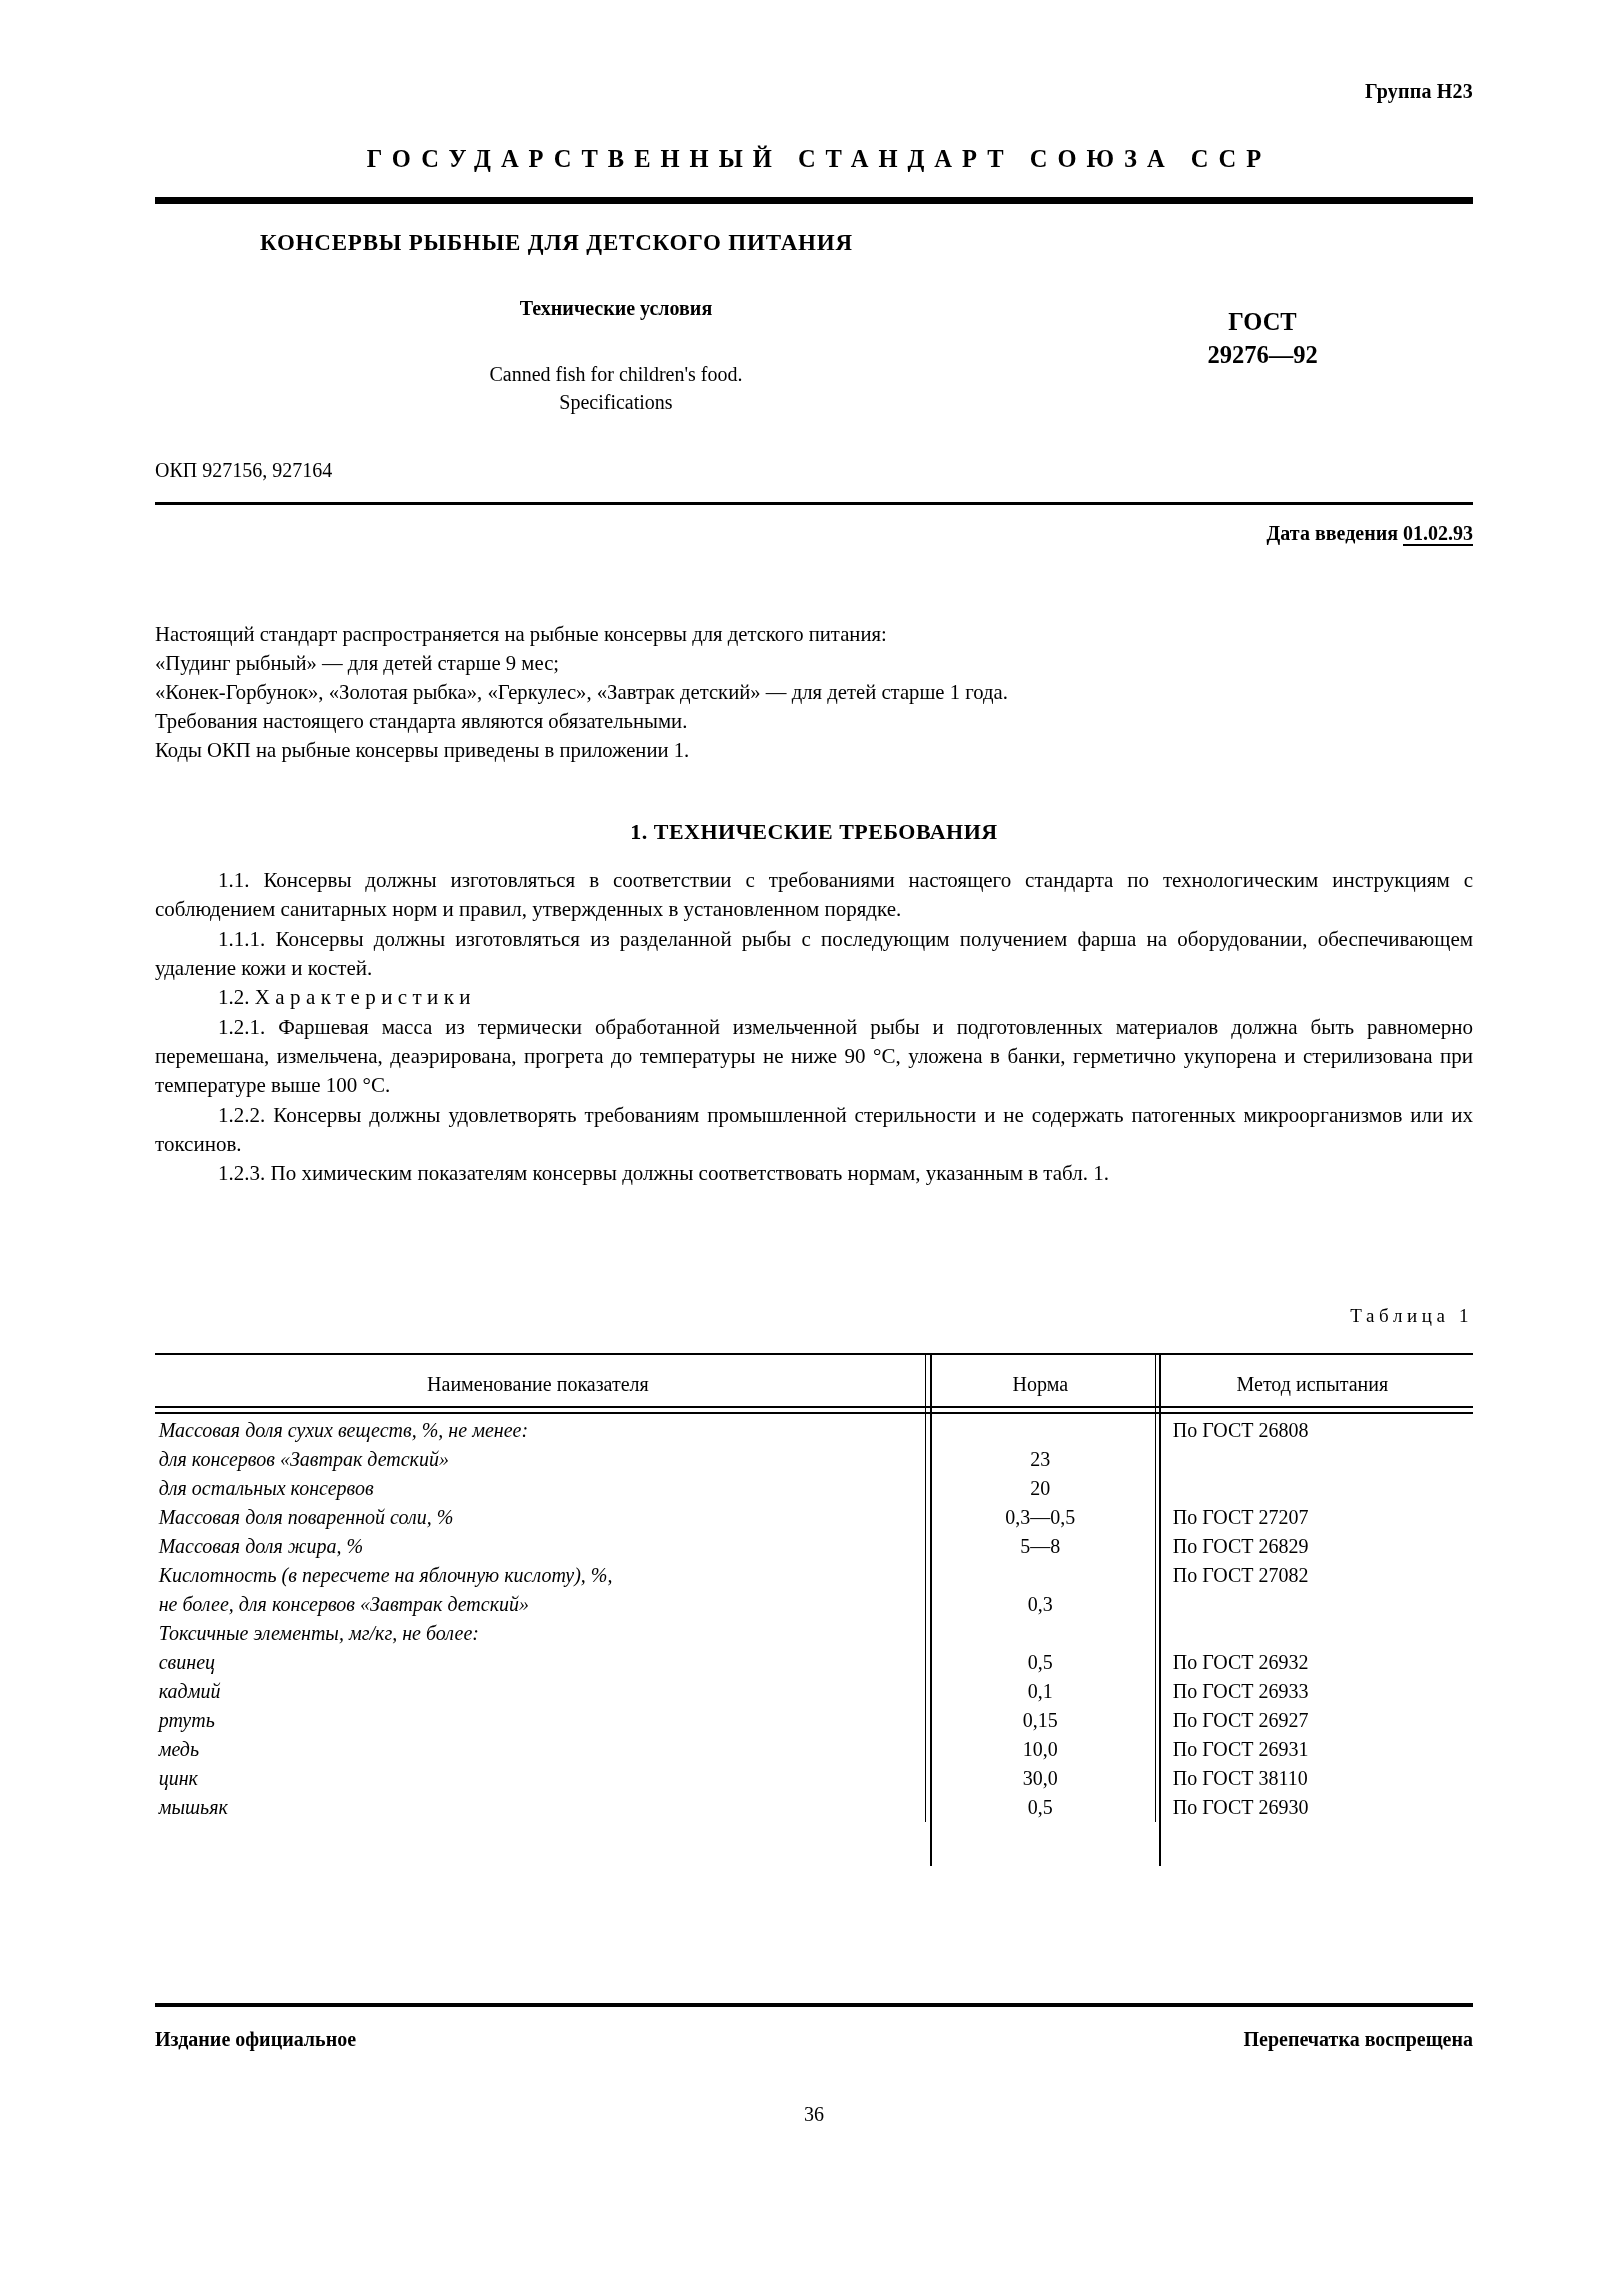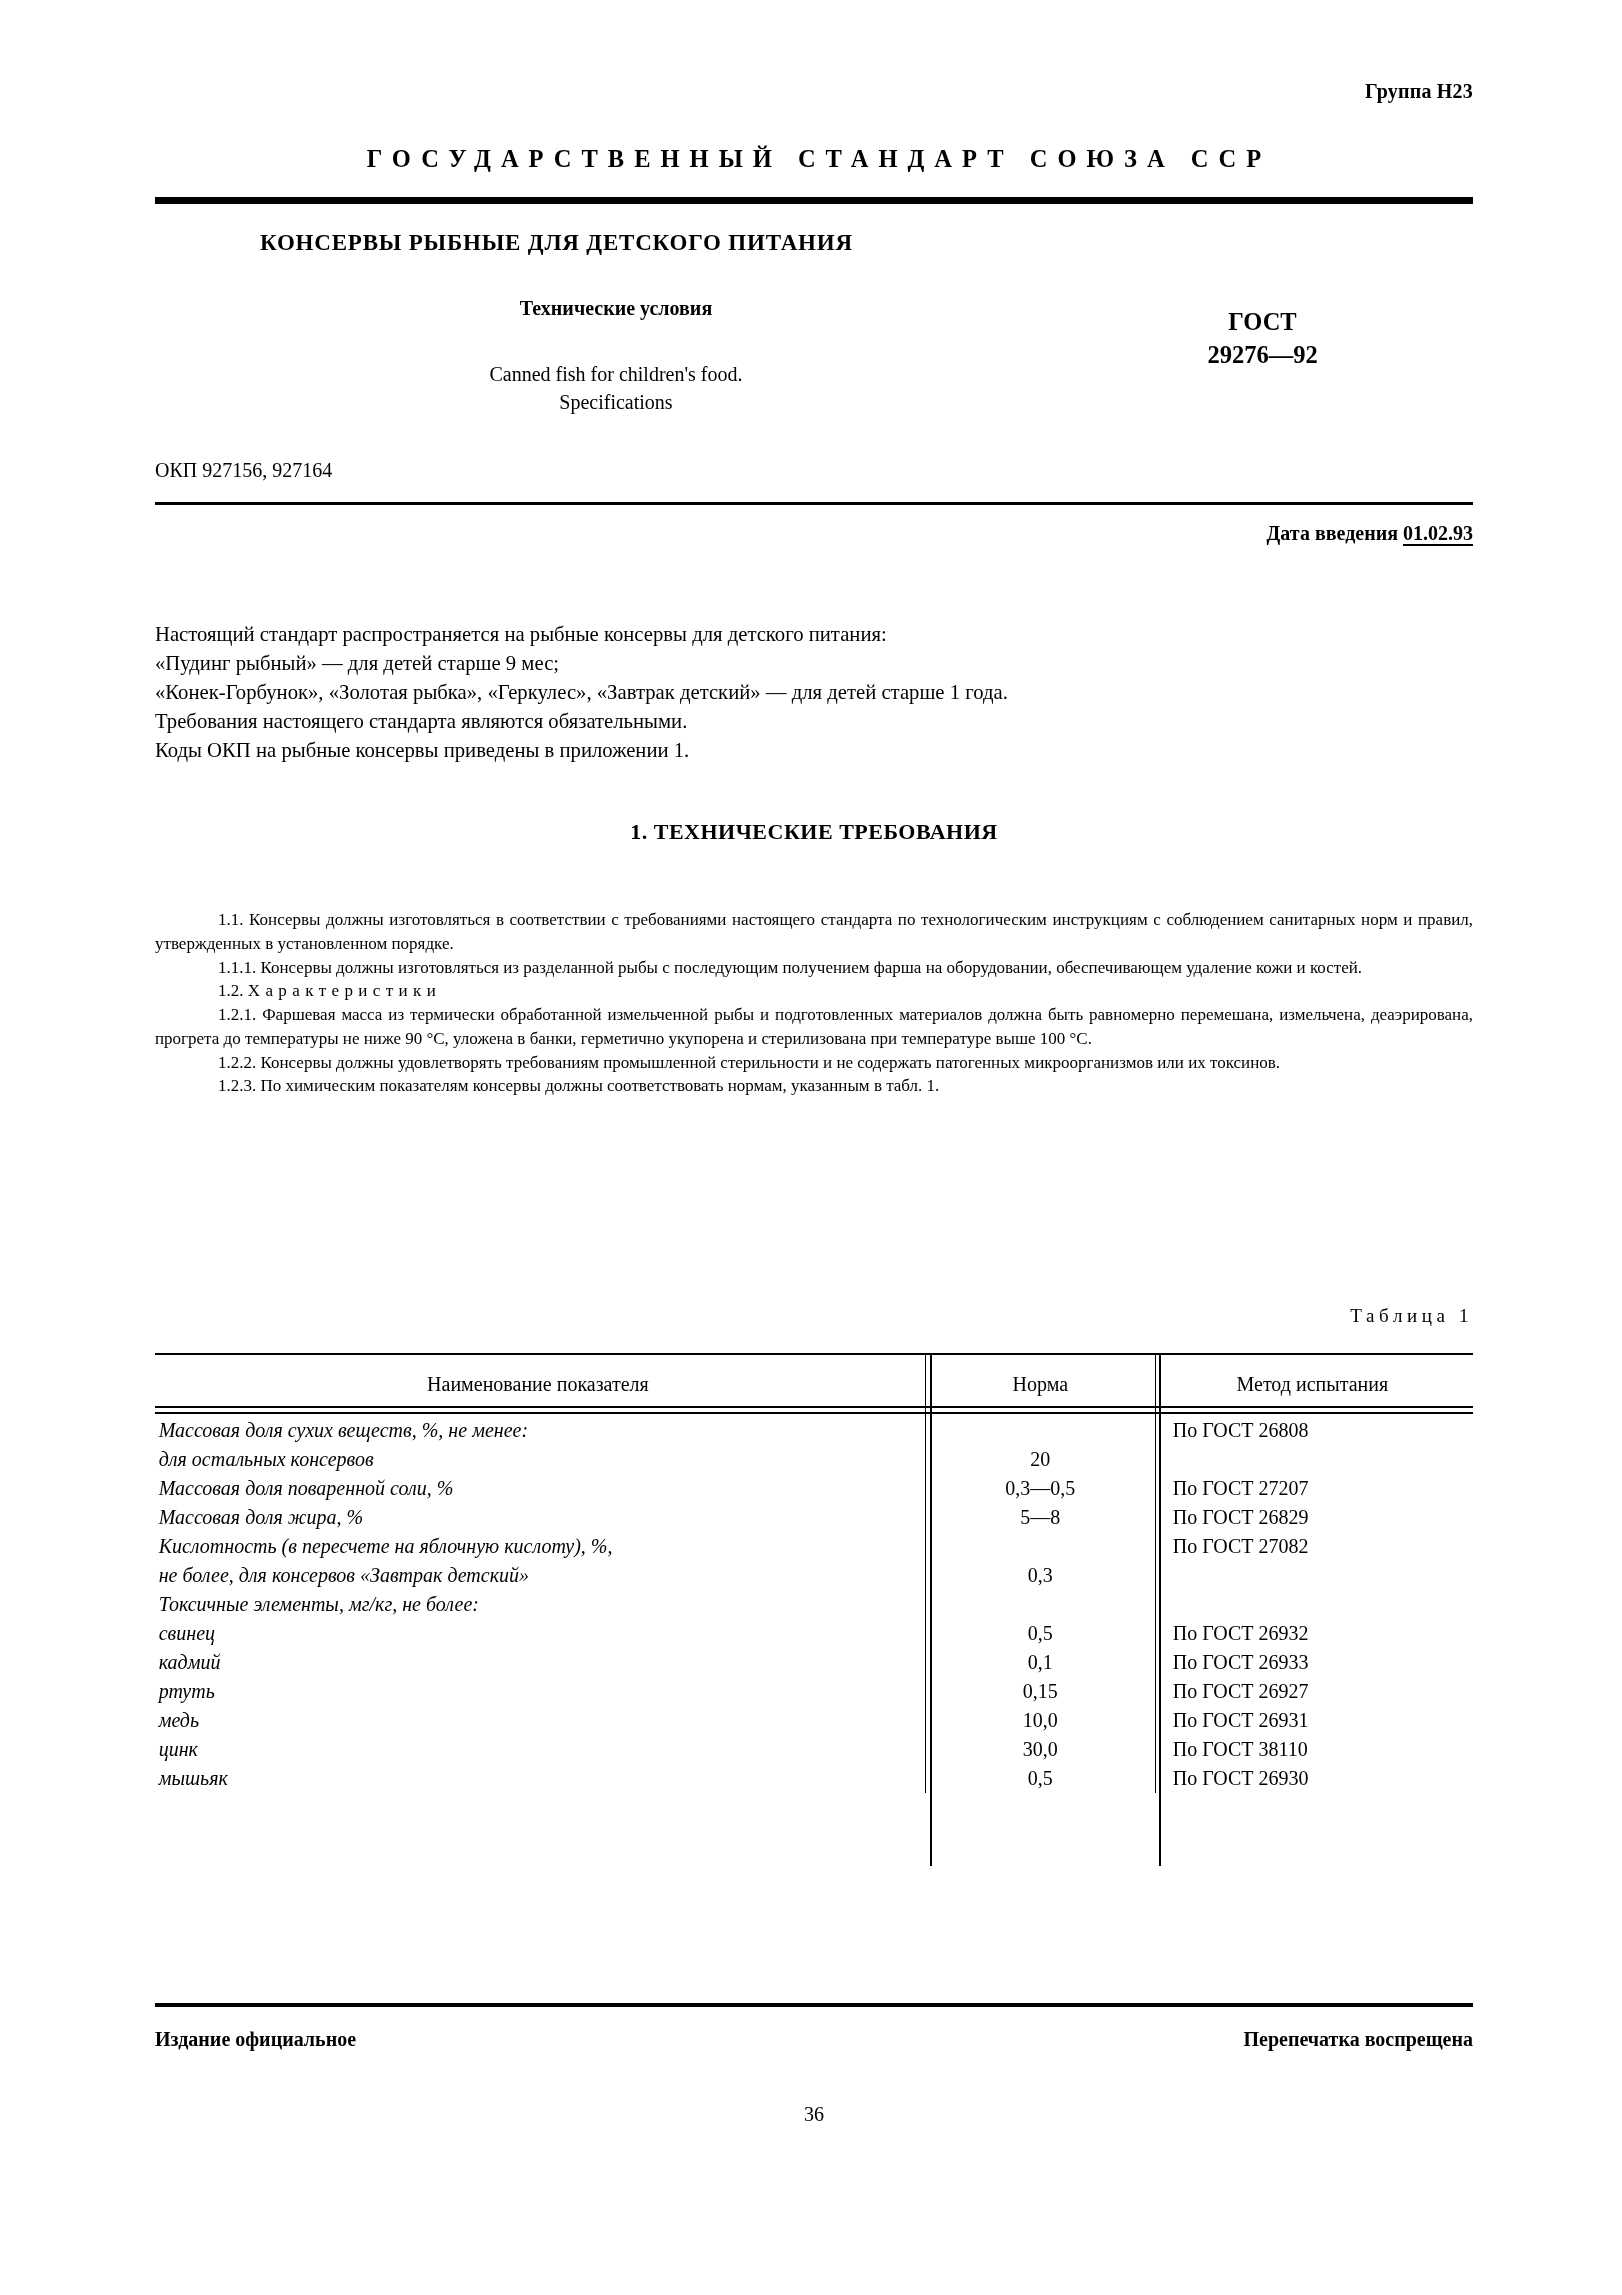--- a/index.html
+++ b/index.html
@@ -134,24 +134,23 @@
   .section-heading {
     top: 819px;
     text-align: center;
     font-size: 22px;
     font-weight: bold;
     letter-spacing: 0.5px;
   }
 
   .para-block {
     top: 866px;
-    font-size: 17px;
+    font-size: 21px;
     line-height: 1.398;
     text-align: justify;
-    margin-top: 42px;
   }
   .para-block p {
     margin: 0;
     padding: 0;
   }
   .para-block p.firstline {
     text-indent: 63px;
   }
   .para-block p.nojust {
     text-align: left;
@@ -332,20 +331,25 @@
         <th>Метод испытания</th>
       </tr>
     </thead>
     <tbody>
         <tr>
           <td class="c-name ind1">Массовая доля сухих веществ, %, не менее:</td>
           <td class="c-norm"></td>
           <td class="c-method">По ГОСТ 26808</td>
         </tr>
         <tr>
+          <td class="c-name ind2">для консервов «Завтрак детский»</td>
+          <td class="c-norm">23</td>
+          <td class="c-method"></td>
+        </tr>
+        <tr>
           <td class="c-name ind2">для остальных консервов</td>
           <td class="c-norm">20</td>
           <td class="c-method"></td>
         </tr>
         <tr>
           <td class="c-name ind1">Массовая доля поваренной соли, %</td>
           <td class="c-norm">0,3—0,5</td>
           <td class="c-method">По ГОСТ 27207</td>
         </tr>
         <tr>

